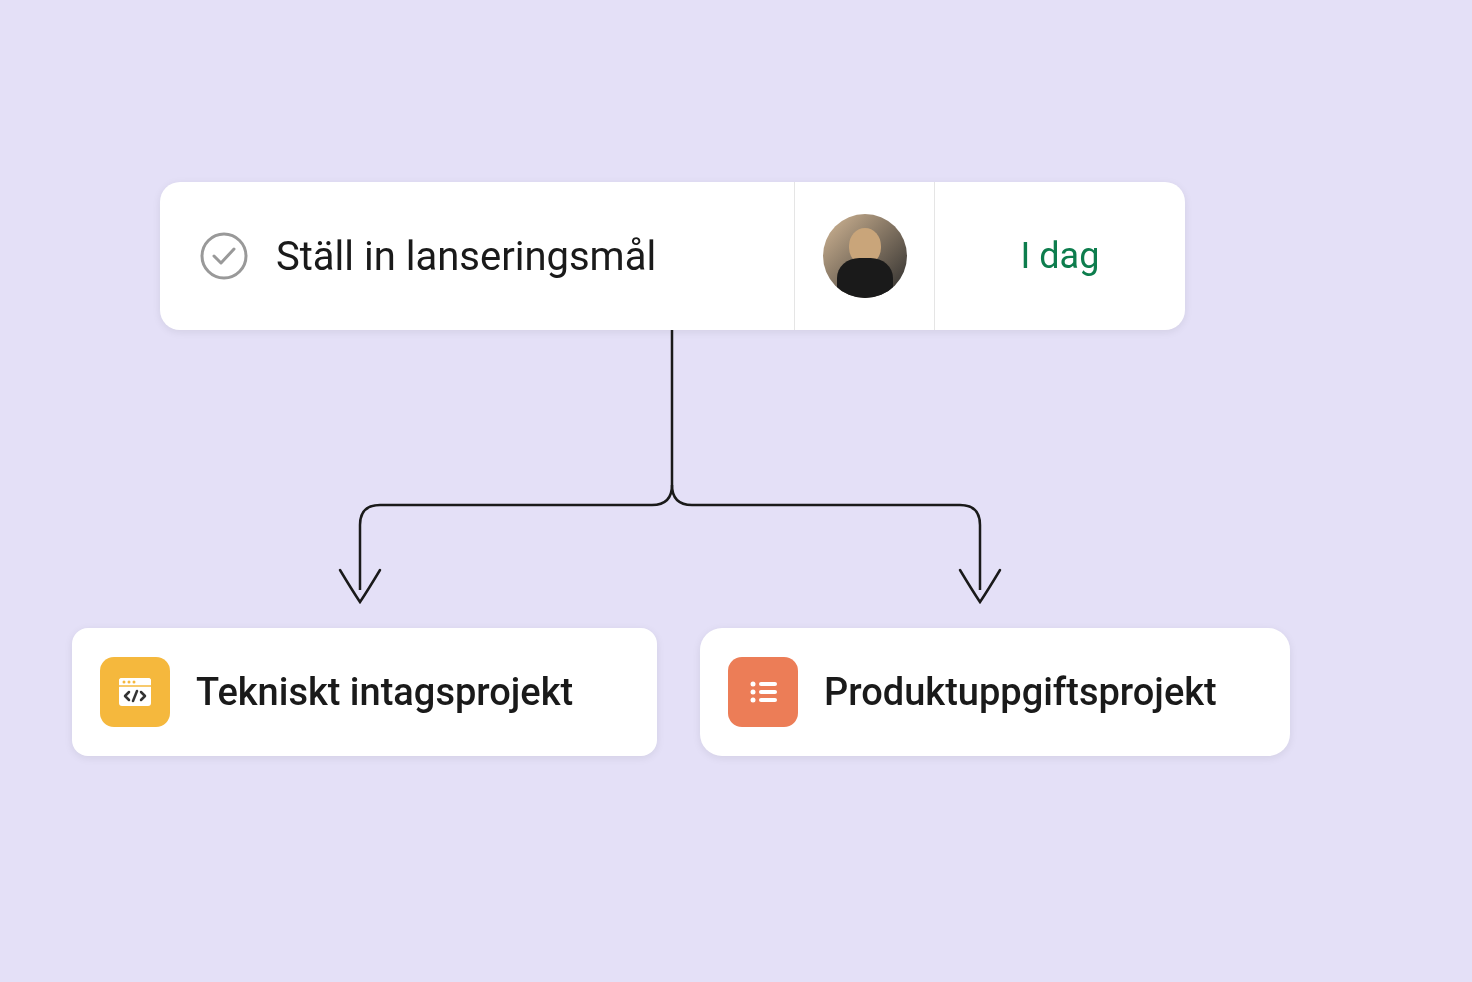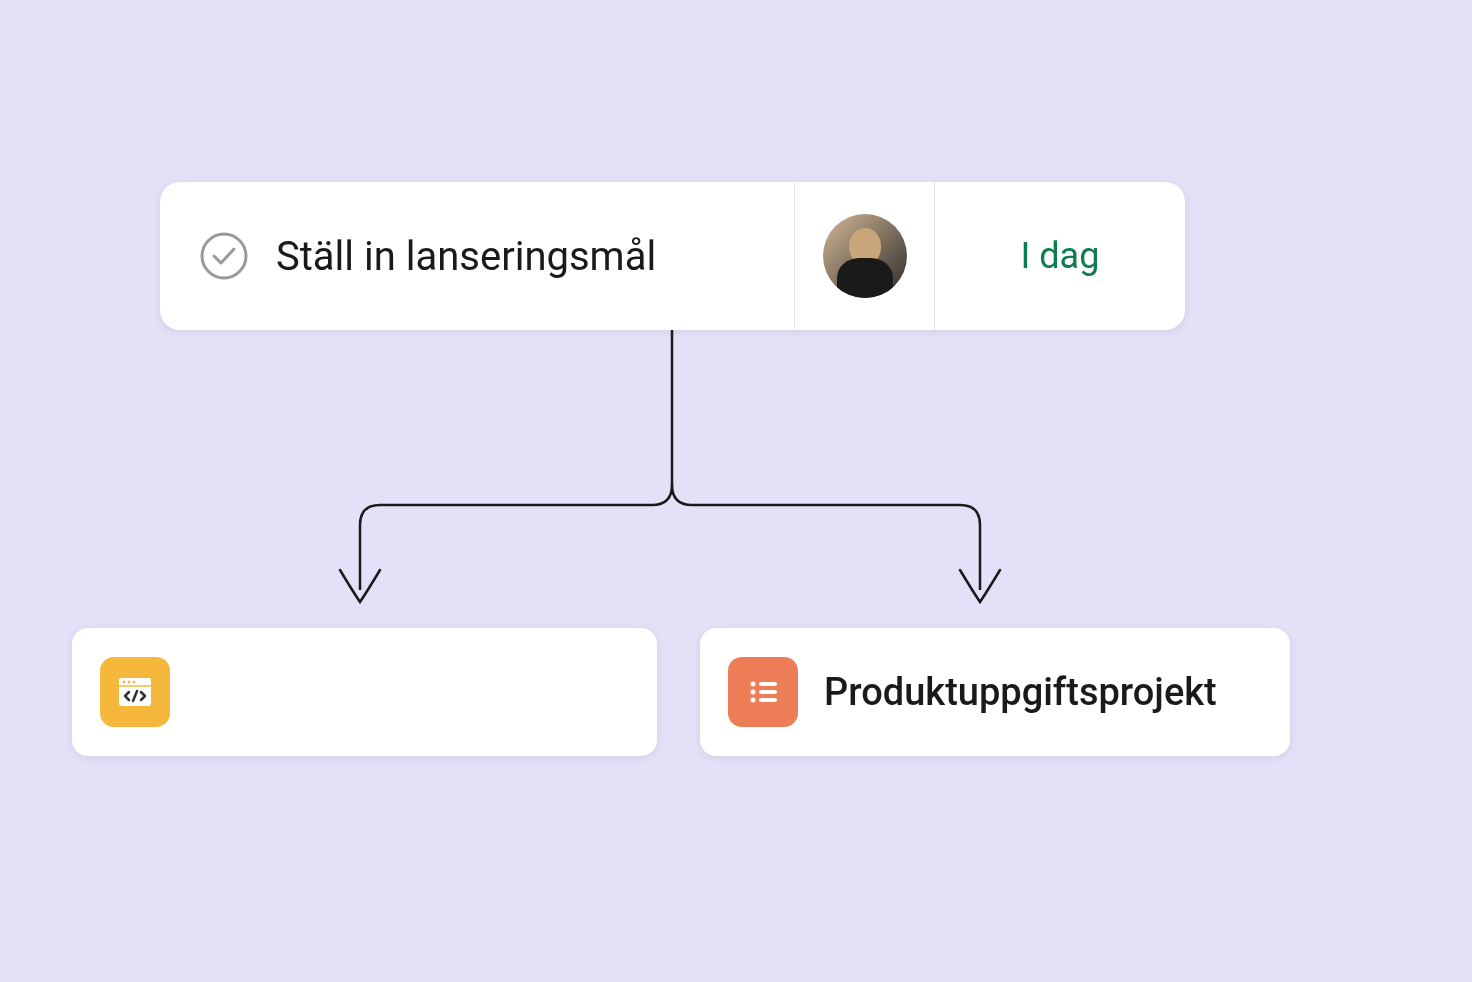--- a/index.html
+++ b/index.html
@@ -116,20 +116,21 @@
     }
     .project-card-left {
       top: 628px;
       left: 72px;
       width: 585px;
     }
     .project-card-right {
       top: 628px;
       left: 700px;
       width: 590px;
+      border-radius: 22px;
     }
     .project-icon {
       width: 70px;
       height: 70px;
       border-radius: 14px;
       display: flex;
       align-items: center;
       justify-content: center;
       flex-shrink: 0;
     }
@@ -178,20 +179,21 @@
       <rect x="4" y="6" width="32" height="8" rx="3" fill="#fff"></rect>
       <circle cx="9" cy="10" r="1.5" fill="#f5b83d"></circle>
       <circle cx="14" cy="10" r="1.5" fill="#f5b83d"></circle>
       <circle cx="19" cy="10" r="1.5" fill="#f5b83d"></circle>
       <line x1="4" y1="14" x2="36" y2="14" stroke="#f5b83d" stroke-width="1.5"></line>
       <path d="M14 20 L10 24 L14 28" fill="none" stroke="#333" stroke-width="2.5" stroke-linecap="round" stroke-linejoin="round"></path>
       <path d="M26 20 L30 24 L26 28" fill="none" stroke="#333" stroke-width="2.5" stroke-linecap="round" stroke-linejoin="round"></path>
       <line x1="22" y1="19" x2="18" y2="29" stroke="#333" stroke-width="2.5" stroke-linecap="round"></line>
     </svg>
   </div>
+  <span class="project-title">Tekniskt intagsprojekt</span>
 </div>
 
 <div class="project-card project-card-right">
   <div class="project-icon project-icon-orange">
     <svg width="40" height="40" viewBox="0 0 40 40">
       <circle cx="10" cy="12" r="2.5" fill="#fff"></circle>
       <rect x="16" y="10" width="18" height="4" rx="2" fill="#fff"></rect>
       <circle cx="10" cy="20" r="2.5" fill="#fff"></circle>
       <rect x="16" y="18" width="18" height="4" rx="2" fill="#fff"></rect>
       <circle cx="10" cy="28" r="2.5" fill="#fff"></circle>

